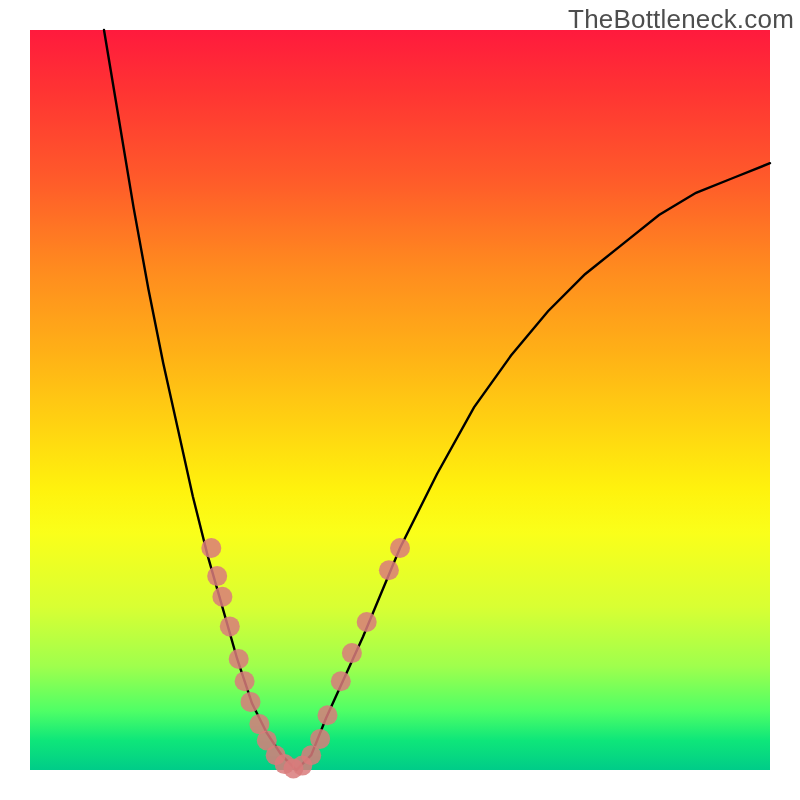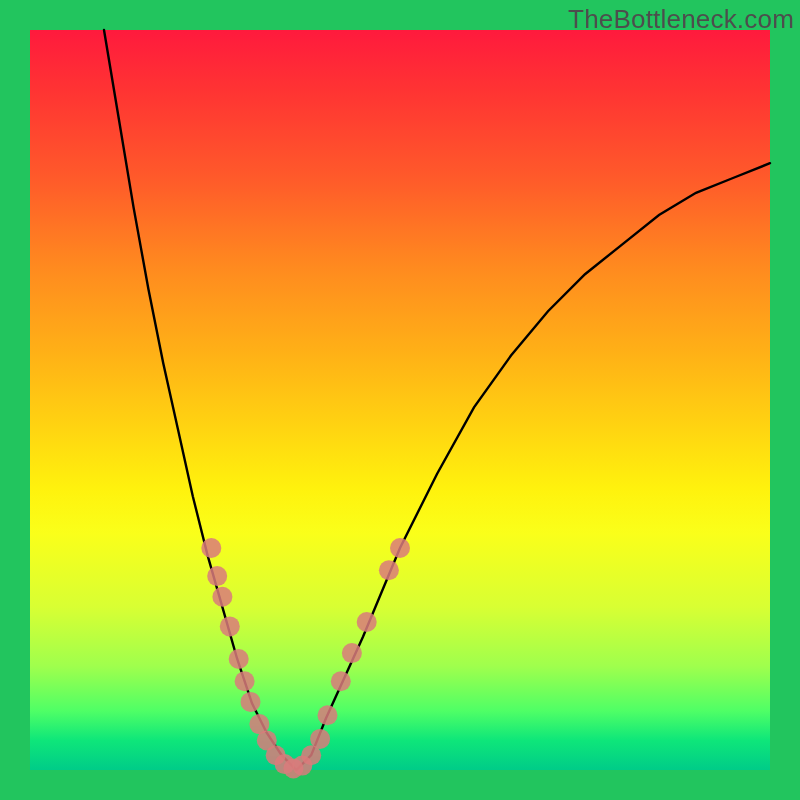--- a/index.html
+++ b/index.html
@@ -8,21 +8,21 @@
     width: 800px;
     height: 800px;
     overflow: hidden;
     background: #000;
     font-family: Arial, Helvetica, sans-serif;
   }
   .frame {
     position: relative;
     width: 800px;
     height: 800px;
-    background: #22c55e;
+    background: #ffffff;
   }
   .plot-area {
     position: absolute;
     left: 30px;
     top: 30px;
     width: 740px;
     height: 740px;
     
     background: linear-gradient(to bottom,
       #ff1a3d 0%,

